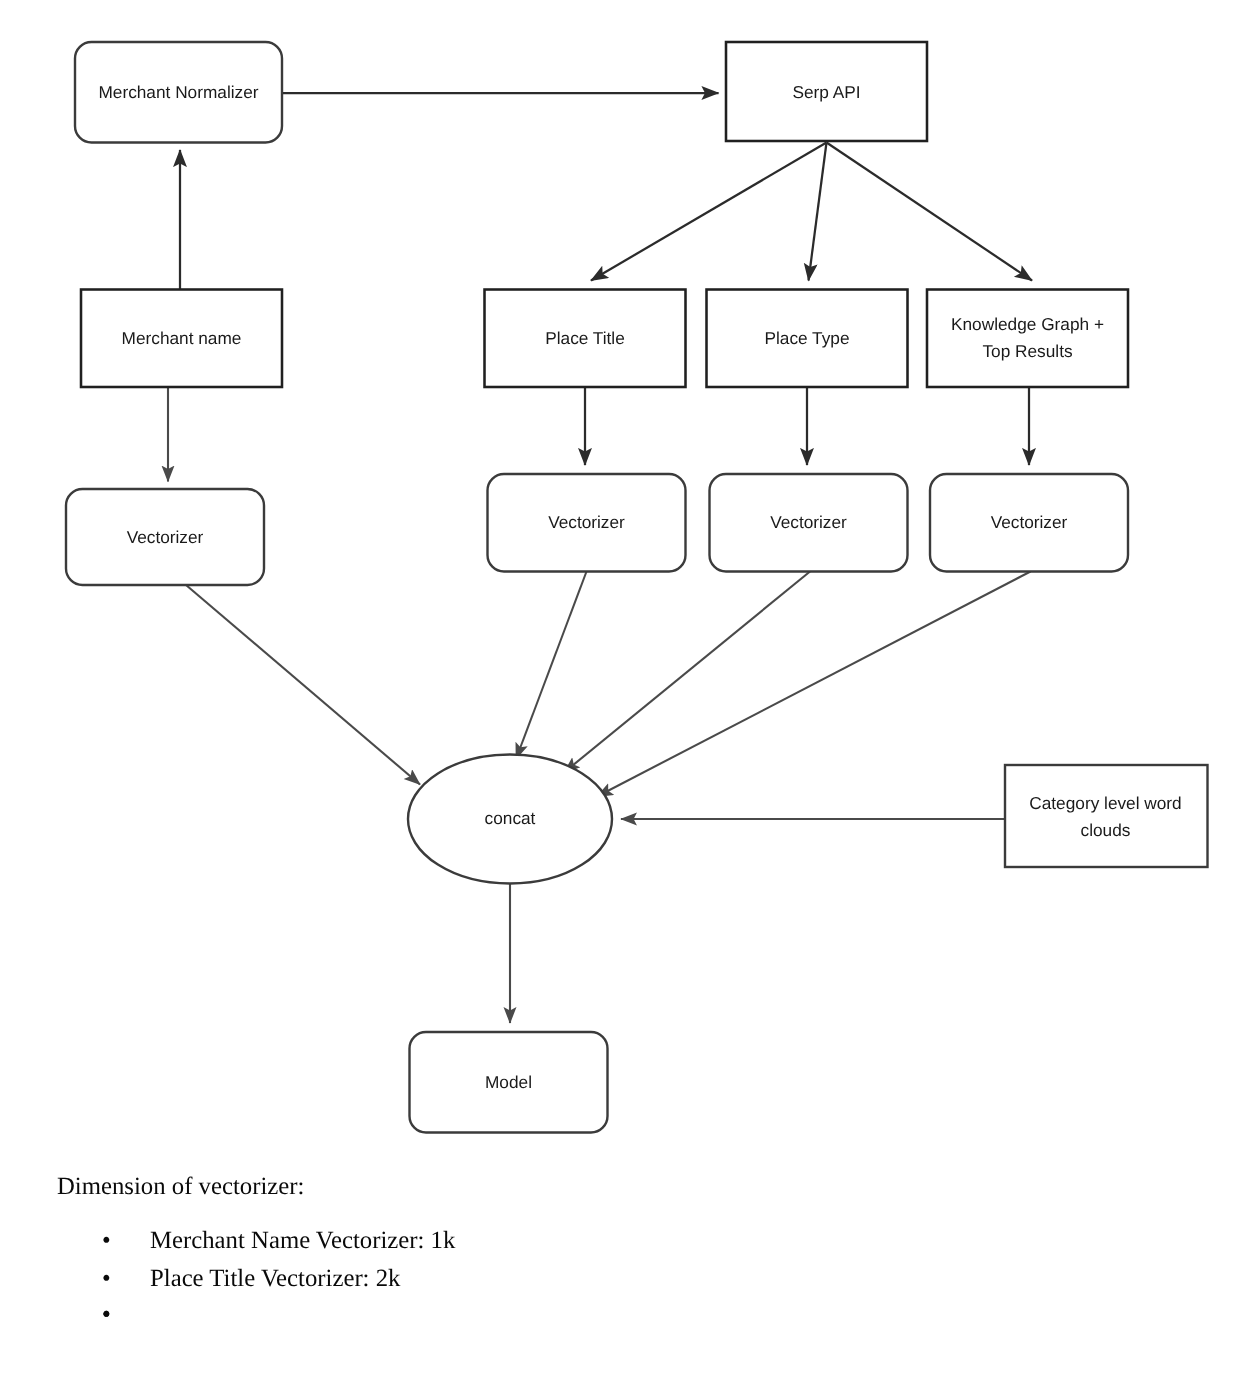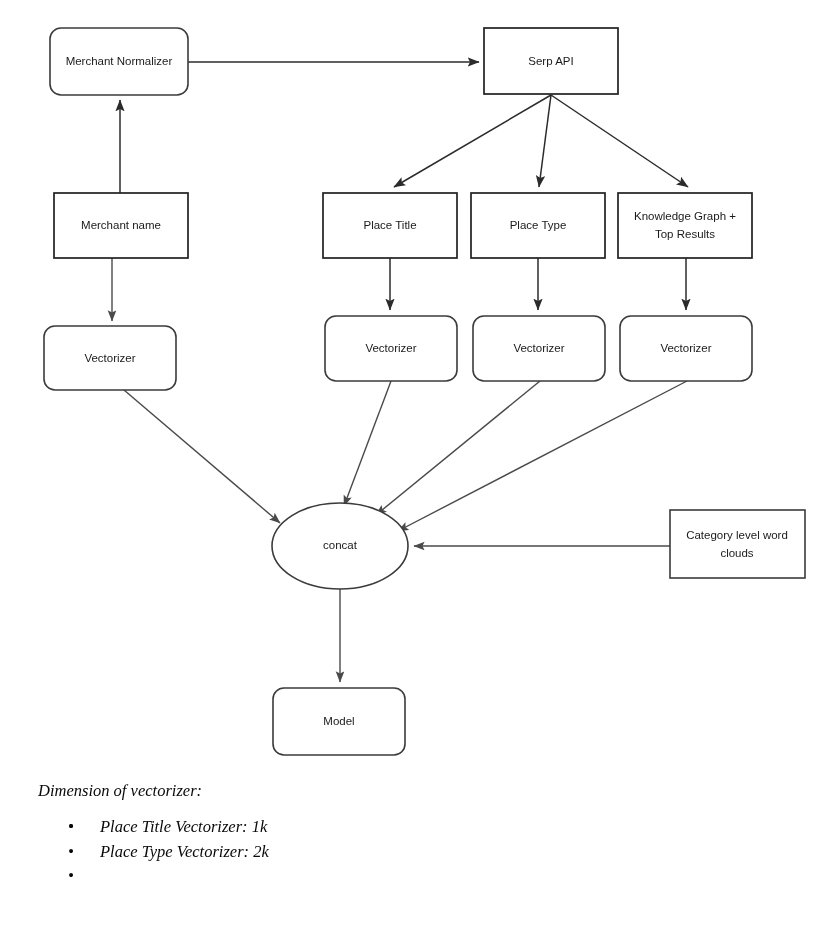--- a/index.html
+++ b/index.html
@@ -48,21 +48,20 @@
     stroke-width: 1.4;
     fill: none;
   }
   .caption-block {
     position: absolute;
     left: 38px;
     top: 780px;
     width: 760px;
     font-family: "Liberation Serif", serif;
     color: #0a0a0a;
-    font-style: italic;
   }
   .caption-heading {
     font-size: 16.5px;
     line-height: 1.3;
     margin: 0 0 14px 0;
   }
   ul.dimension-list {
     list-style: none;
     margin: 0;
     padding: 0;
@@ -195,26 +194,26 @@
     <rect class="node-shape" x="273" y="688" width="132" height="67" rx="11" ry="11"></rect>
     <text class="node-label" x="339" y="722">Model</text>
   </g>
 </svg>
 
 <div class="caption-block">
   <p class="caption-heading">Dimension of vectorizer:</p>
   <ul class="dimension-list">
     <li>
       <span class="bullet-dot">•</span>
-    </li>
-    <li>
-      <span class="bullet-dot">•</span>
-      <span>Place Title Vectorizer: 1k</span>
-    </li>
-    <li>
-      <span class="bullet-dot">•</span>
-      <span>Place Type Vectorizer: 2k</span>
+      <span>Merchant Name Vectorizer: 1k</span>
+    </li>
+    <li>
+      <span class="bullet-dot">•</span>
+      <span>Place Title Vectorizer: 2k</span>
+    </li>
+    <li>
+      <span class="bullet-dot">•</span>
     </li>
     <li>
       <span class="bullet-dot">•</span>
     </li>
   </ul>
 </div>
 
 </body></html>

